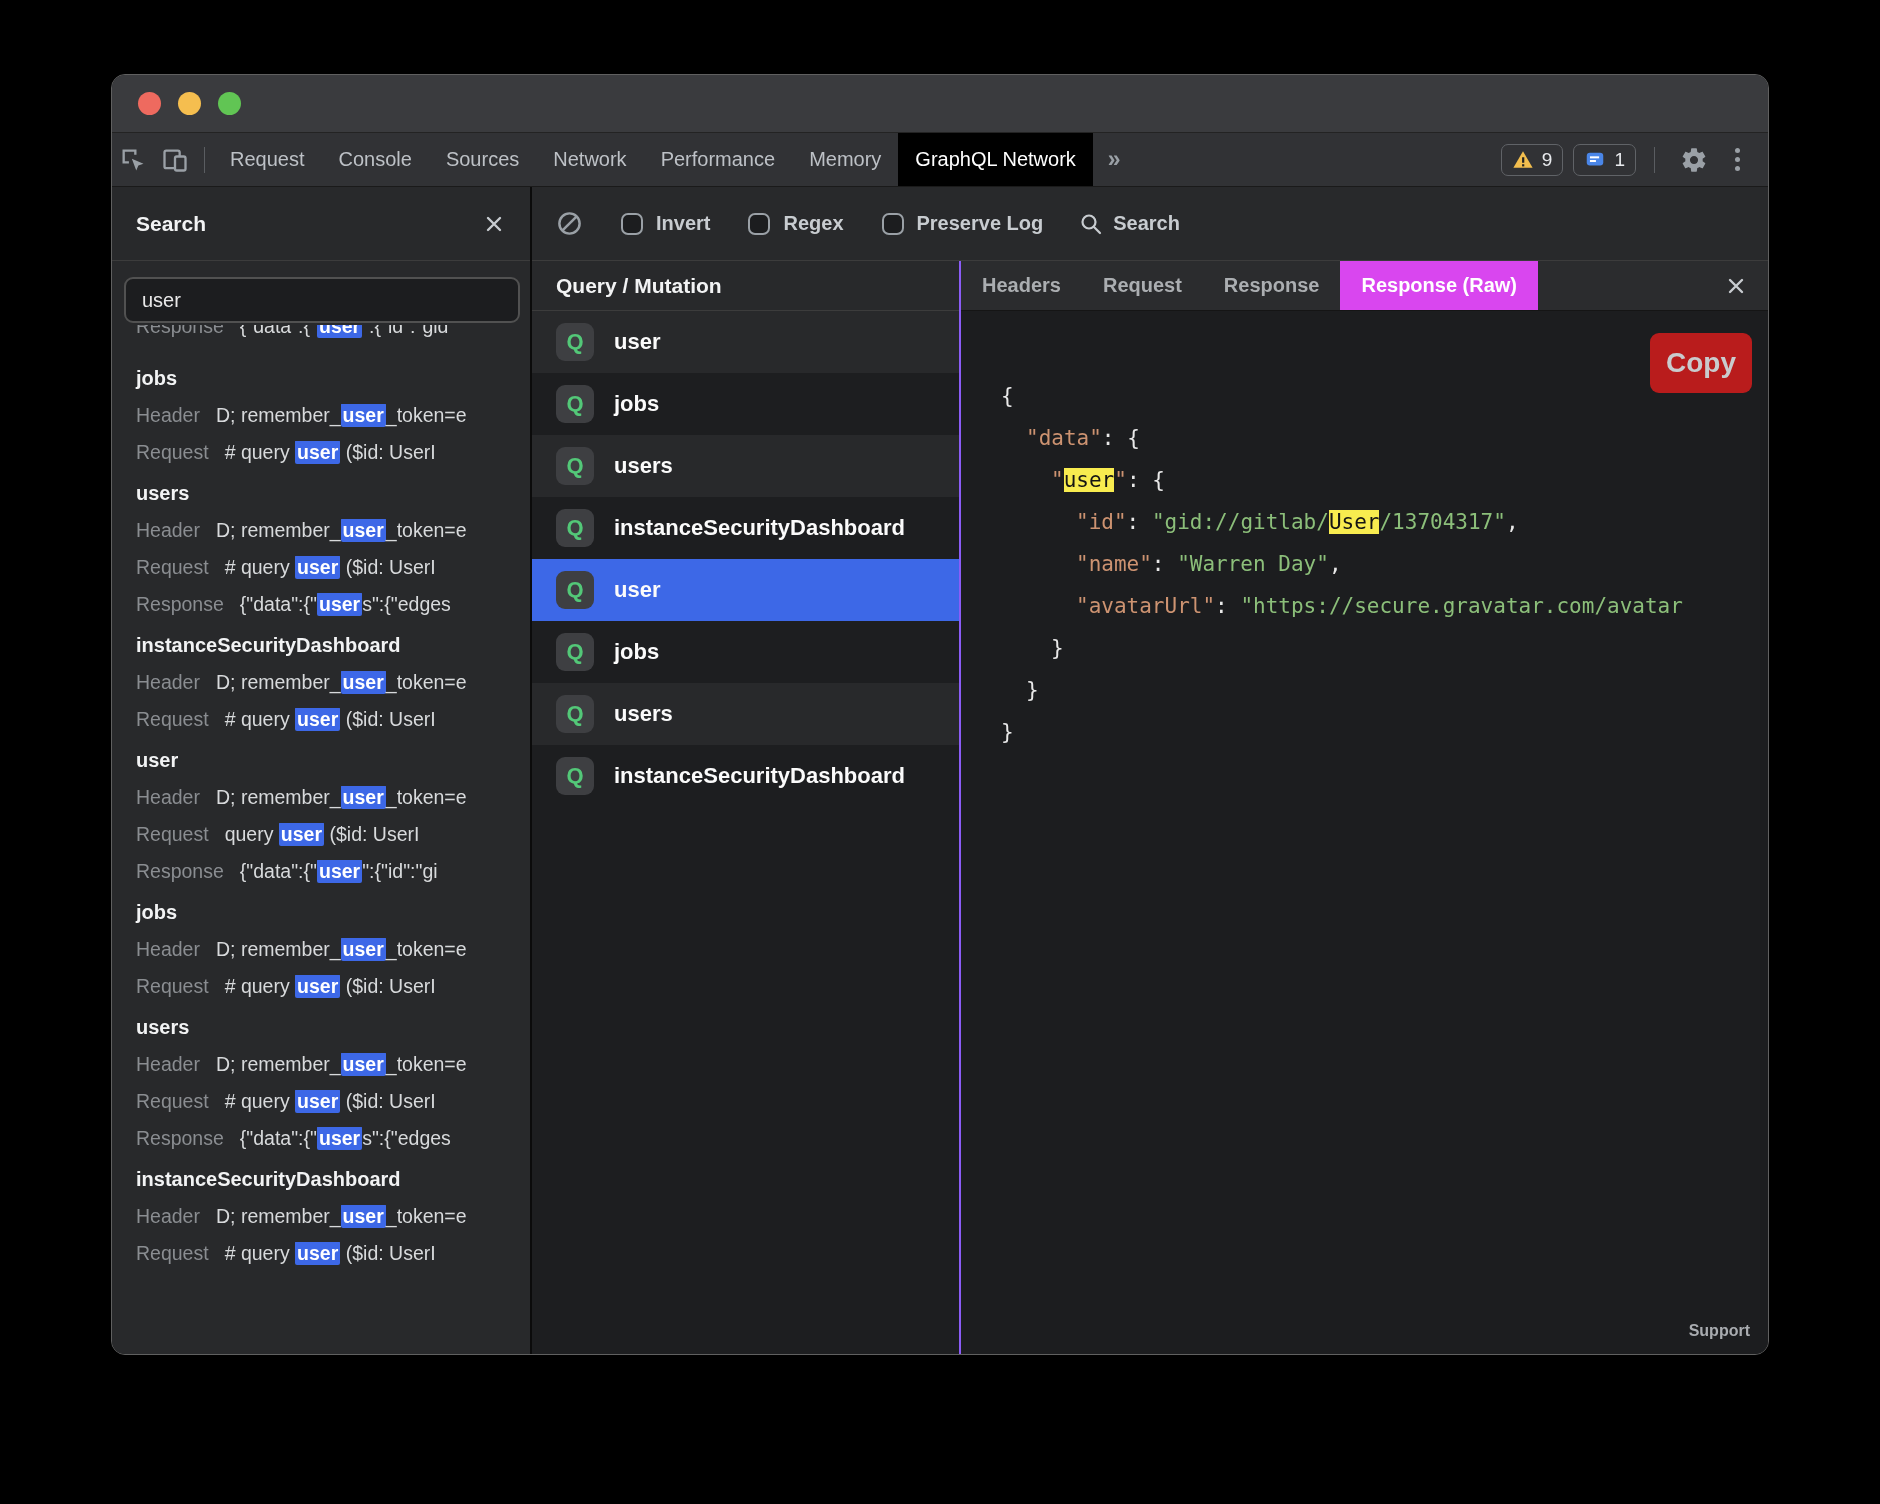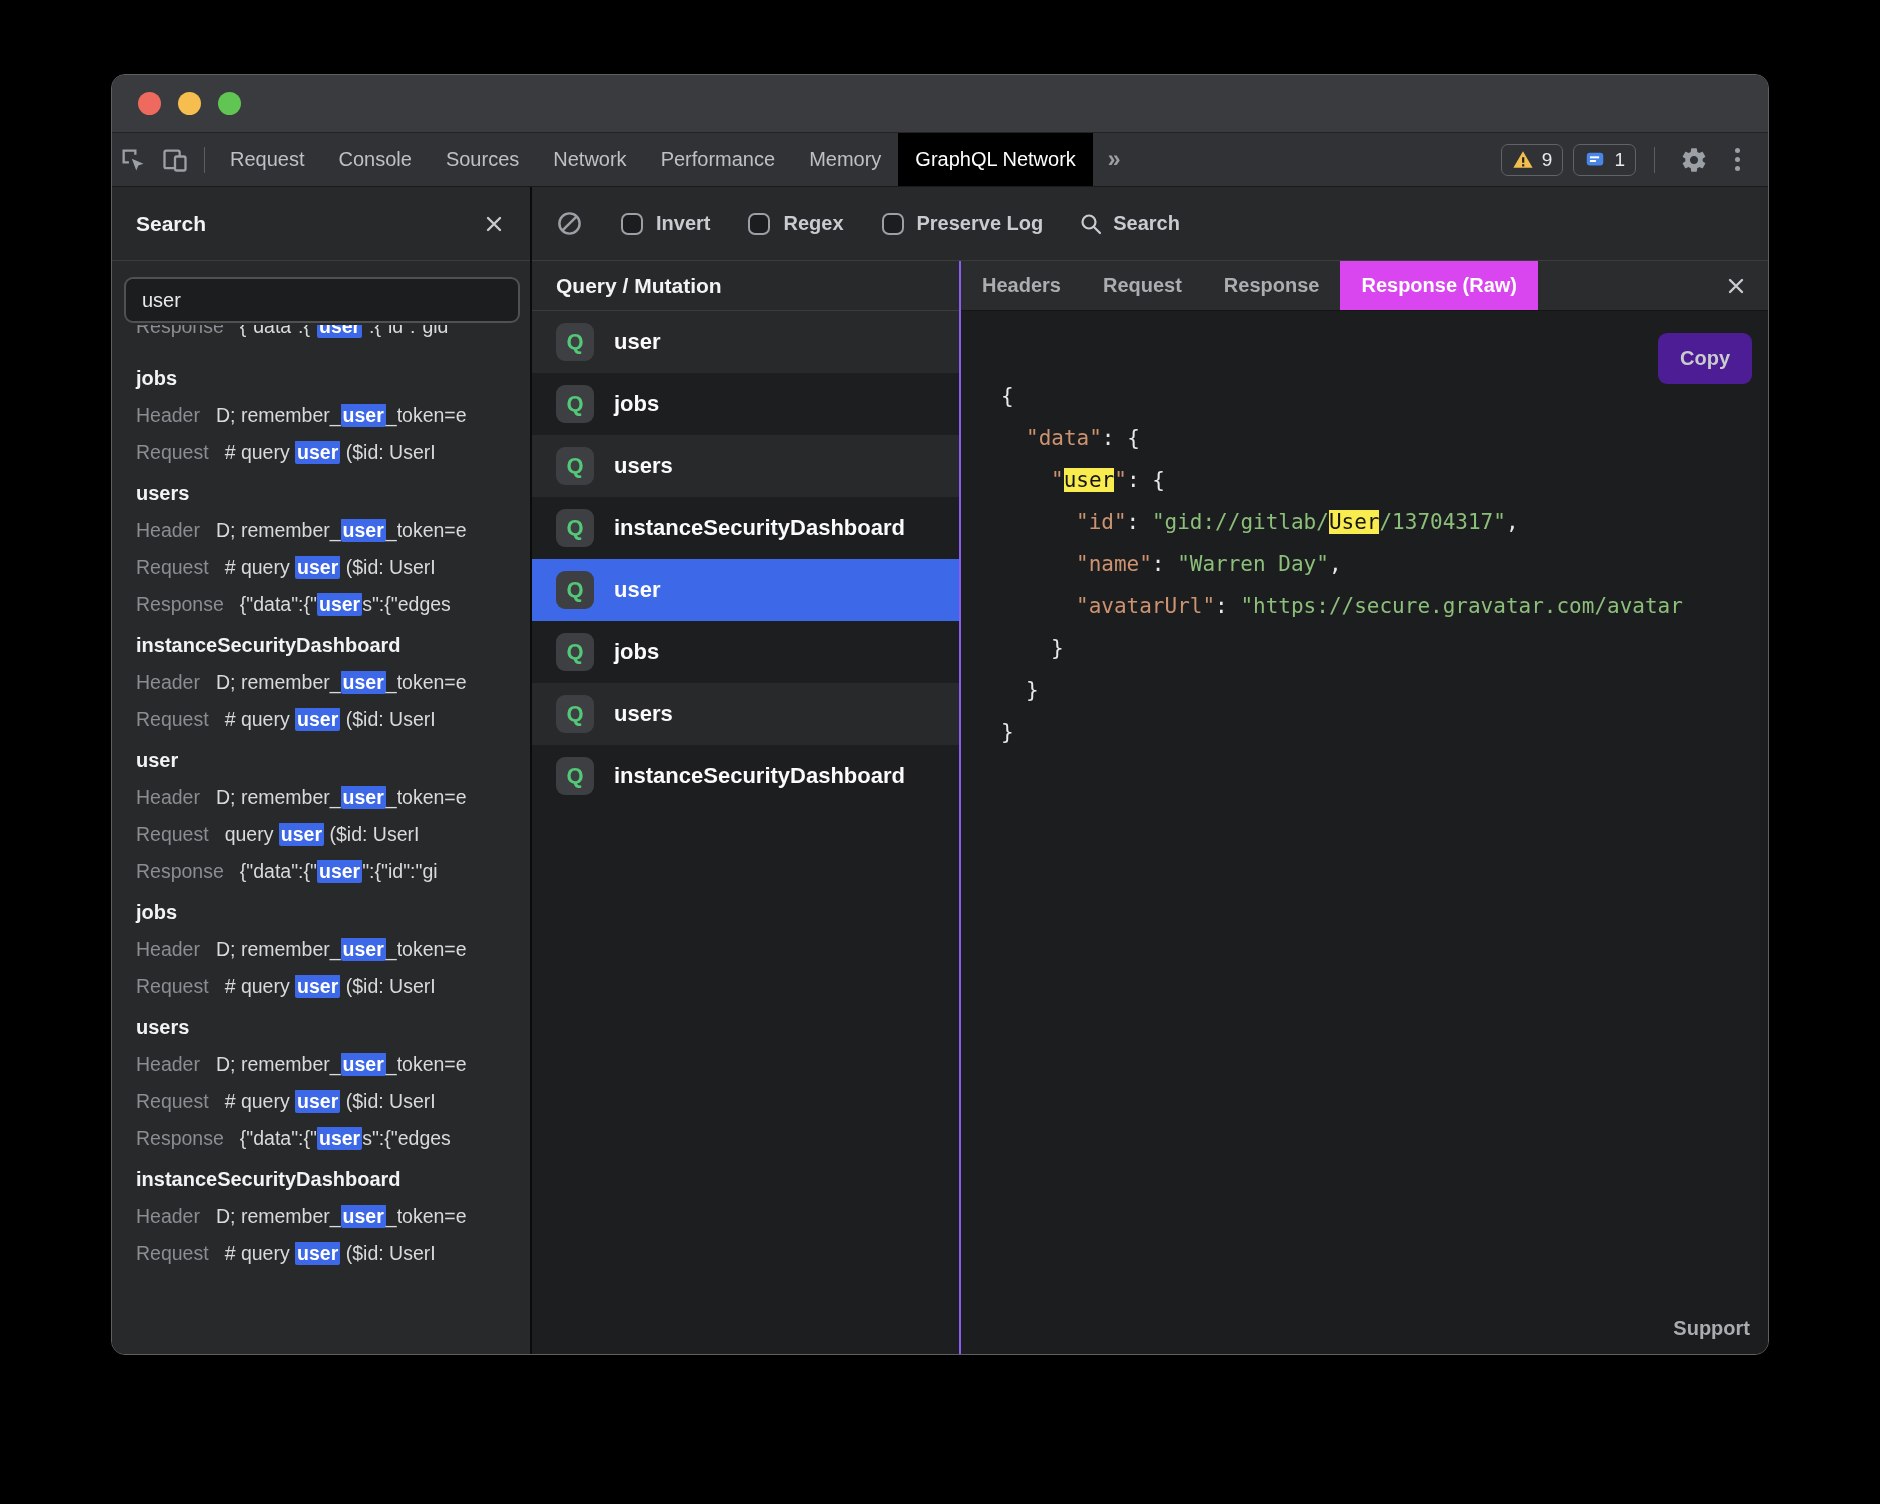--- a/index.html
+++ b/index.html
@@ -95,24 +95,24 @@
            font-weight:600; color:#ABAEB1; white-space:nowrap; }
   .d-tab.active { background:#d946ef; color:#fff; font-weight:700; }
   .d-close { position:absolute; right:14px; top:0; height:100%; display:flex; align-items:center; padding:0 6px; }
   .json-area { flex:1; position:relative; overflow:hidden; padding:64px 0 0 40px; }
   .code-line { font-family:"DejaVu Sans Mono", monospace; font-size:21px; line-height:42px;
                white-space:pre; color:#E9E9E9; overflow:hidden; }
   .tok-k { color:#CD9371; }
   .tok-s { color:#8CBF7A; }
   .tok-p { color:#E9E9E9; }
   .hl-yellow { background:#F8EC4F; color:#141414; }
-  .copy-btn { position:absolute; top:22px; right:16px; background:#4c1d95; border:none;
-              border-radius:9px; color:#C9CBCD; font-size:20px; font-weight:600;
-              padding:14px 22px; font-family:inherit; }
-  .support { position:absolute; right:18px; bottom:14px; font-size:20px; font-weight:700; color:#A9ACB0; }
+  .copy-btn { position:absolute; top:22px; right:16px; background:#b91c1c; border:none;
+              border-radius:9px; color:#C9CBCD; font-size:28px; font-weight:600;
+              padding:14px 16px; font-family:inherit; }
+  .support { position:absolute; right:18px; bottom:14px; font-size:16px; font-weight:700; color:#A9ACB0; }
 </style>
 </head>
 <body>
 
 <div class="window">
 
   <div class="titlebar">
     <div class="traffic">
       <span class="light" style="background:#EE6A5F"></span>
       <span class="light" style="background:#F5BE4F"></span>

